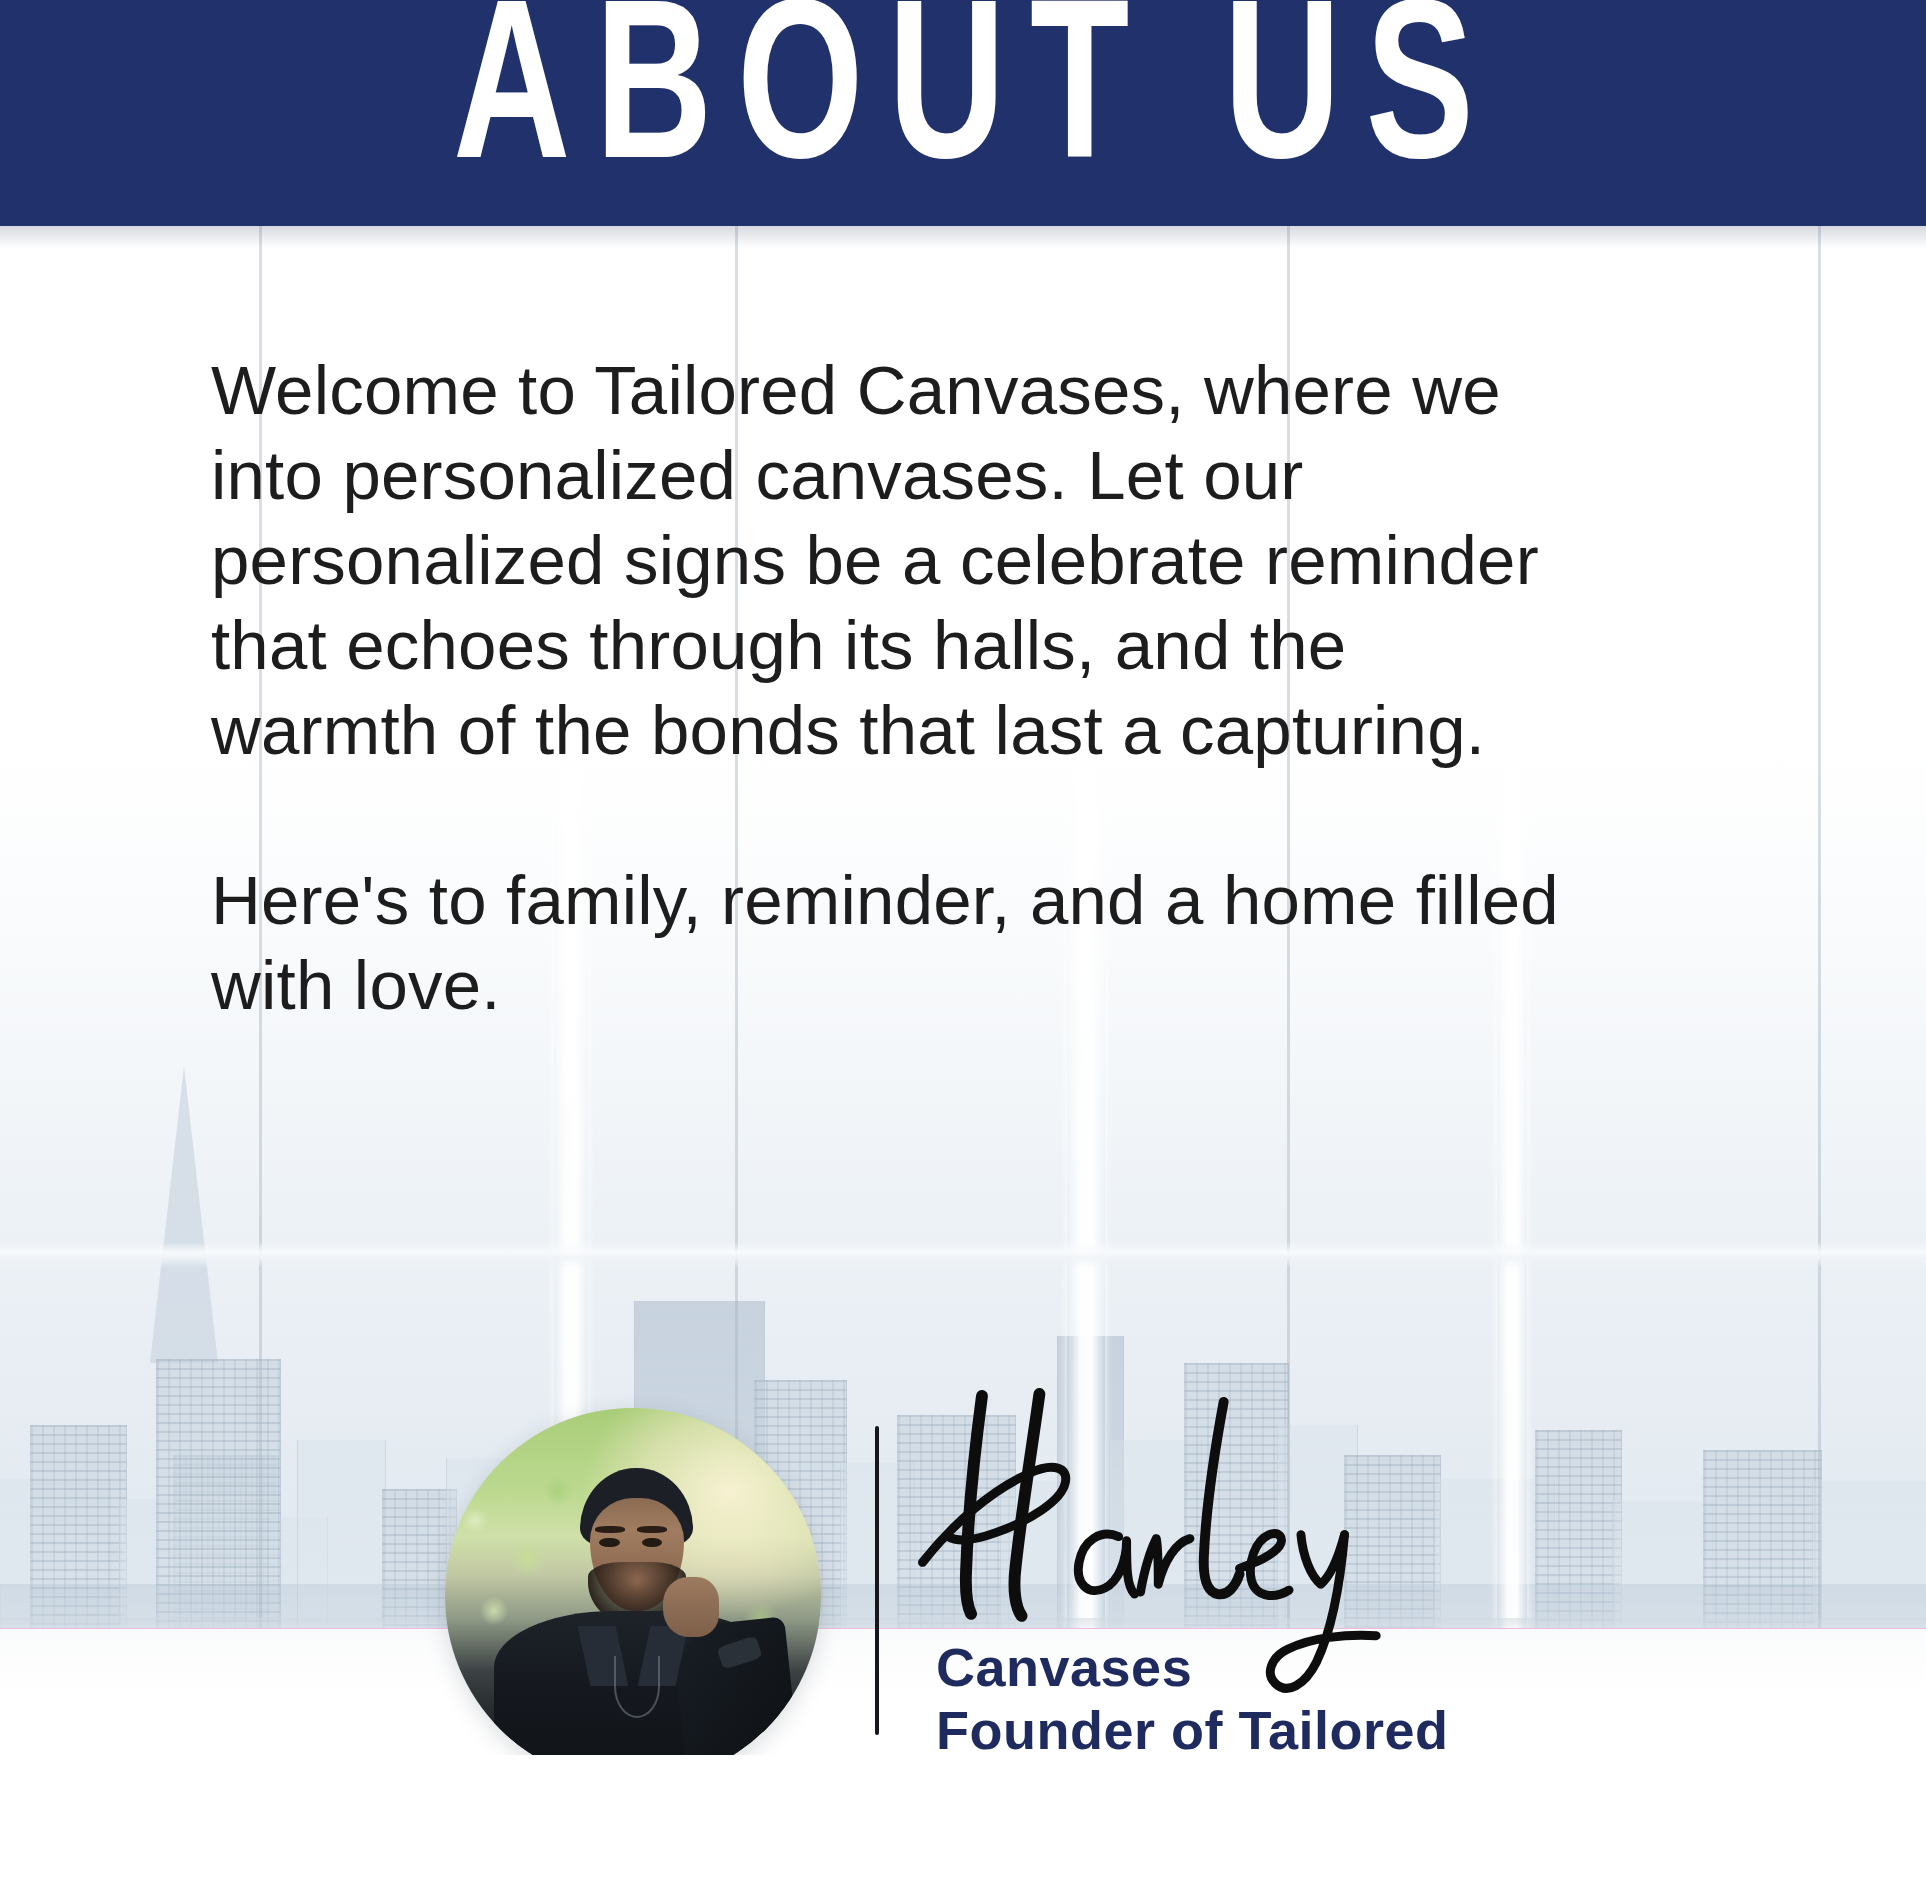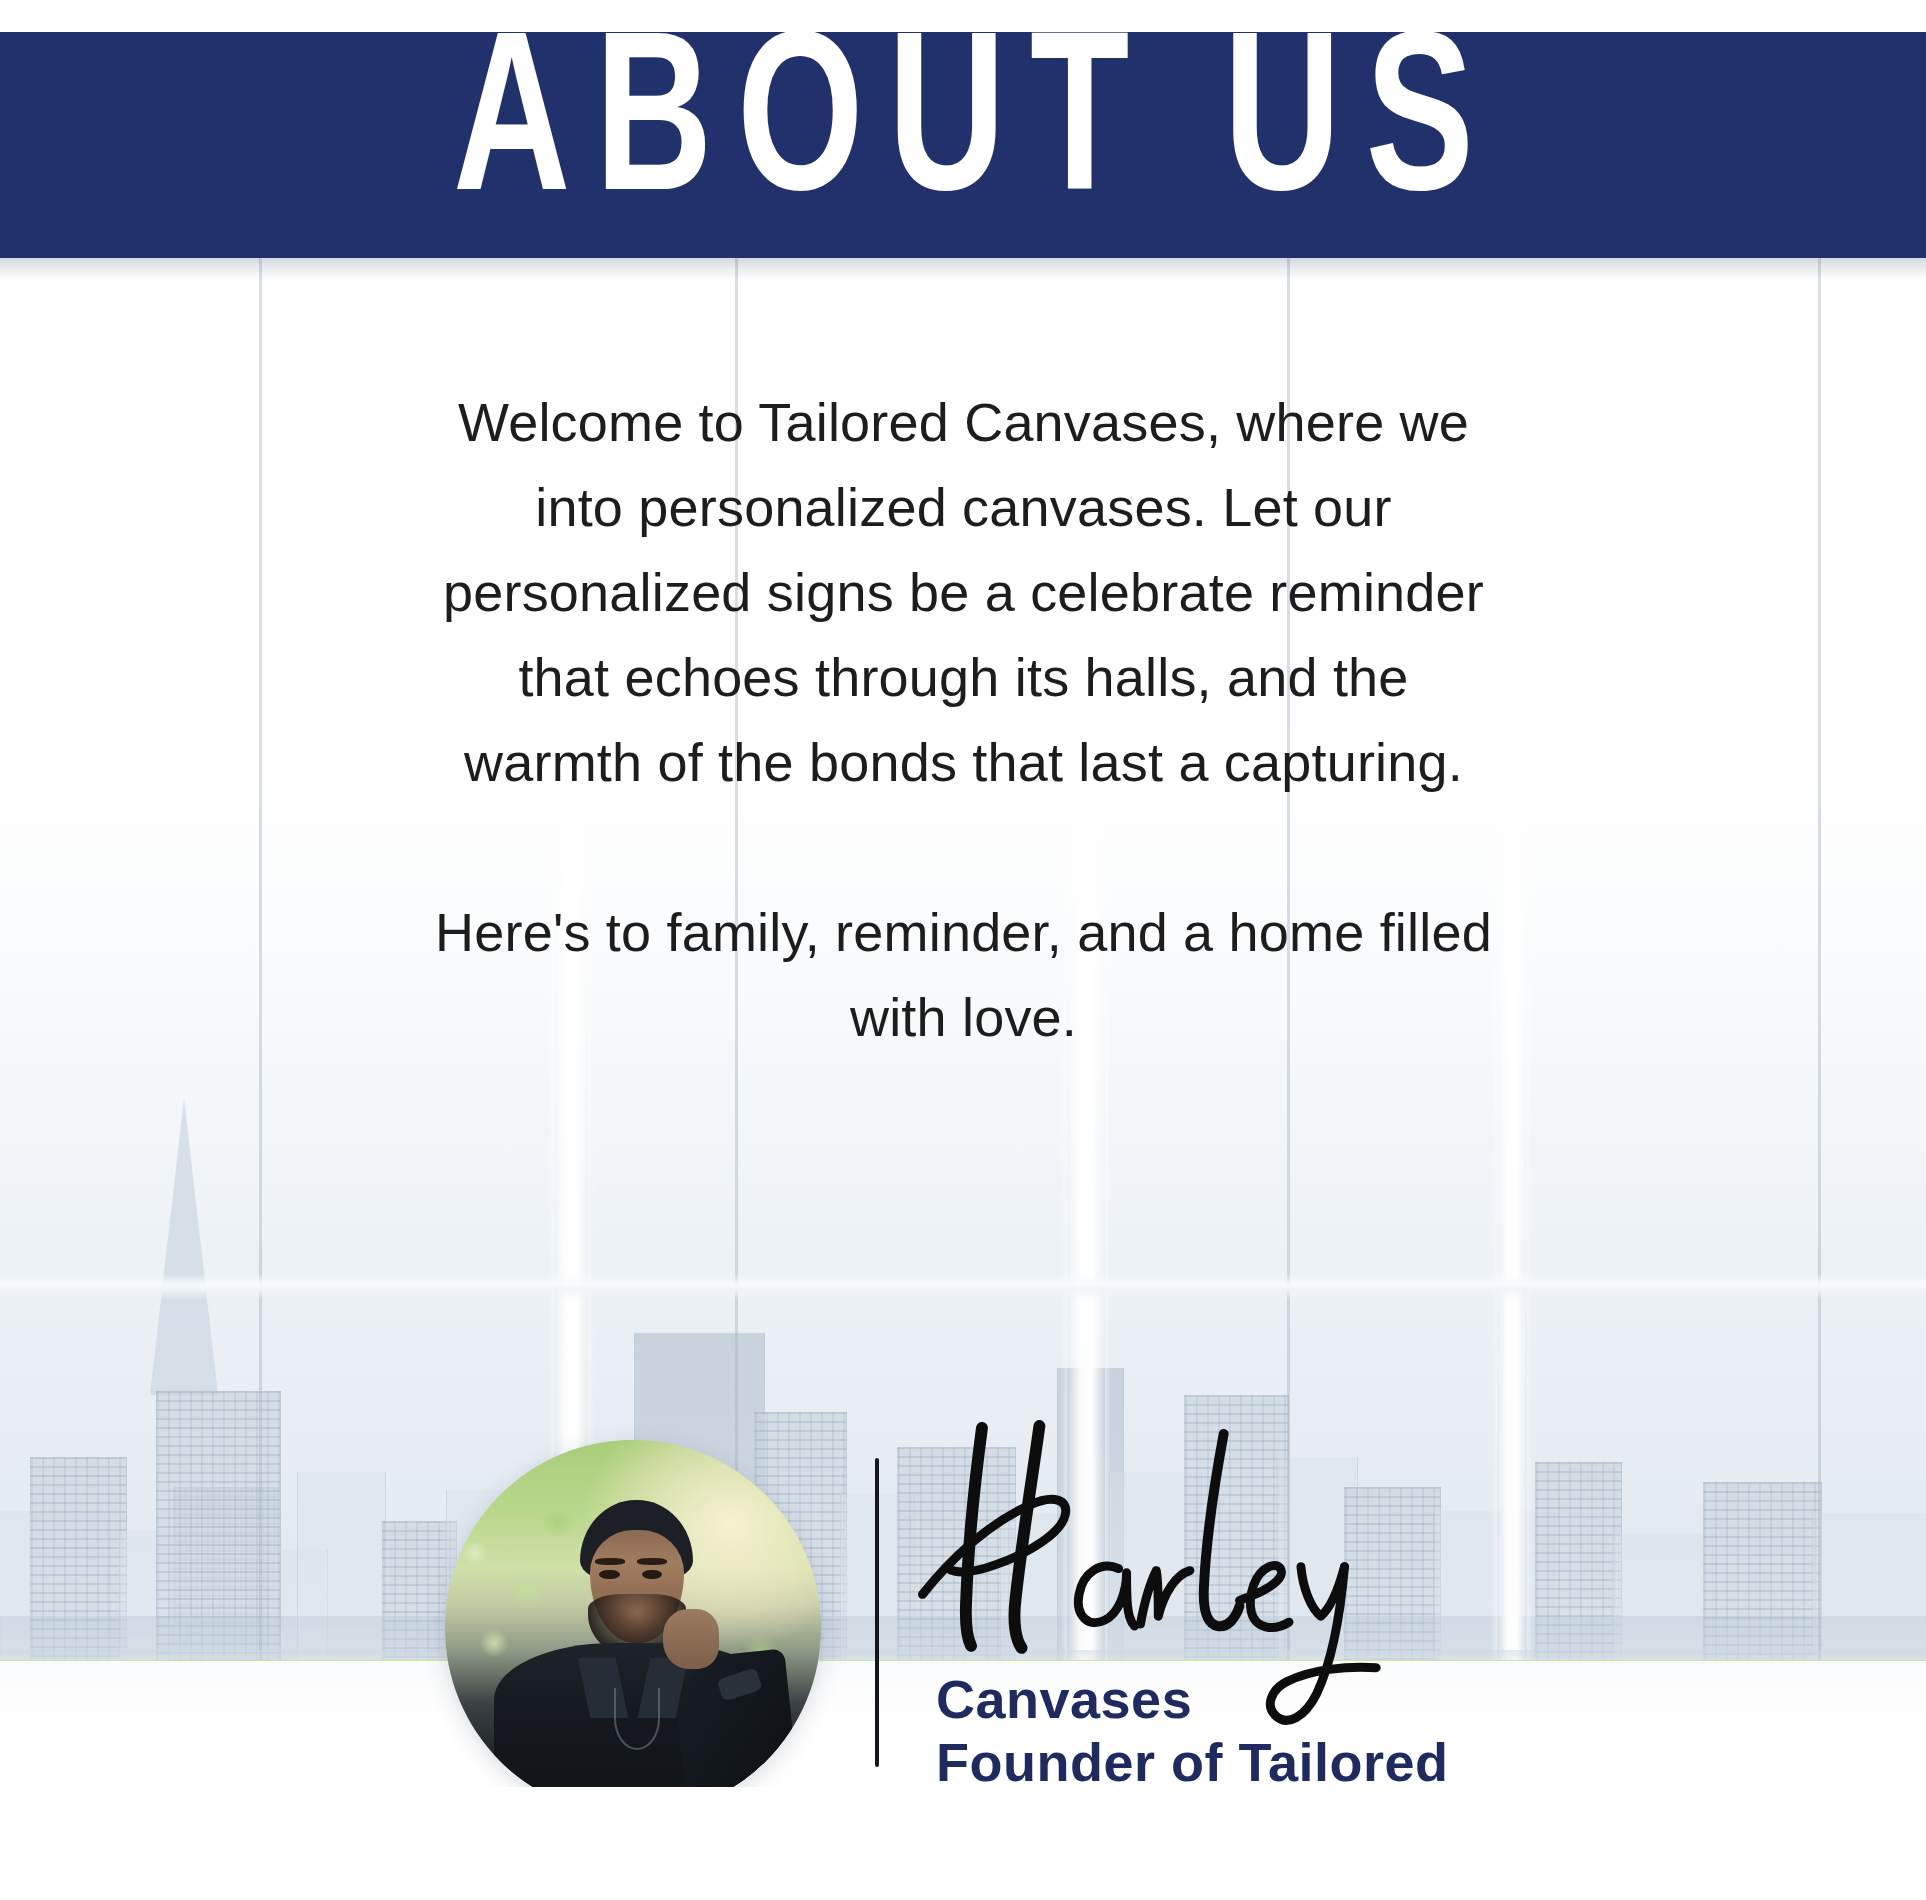--- a/index.html
+++ b/index.html
@@ -9,22 +9,21 @@
   }
   body {
     font-family: "Liberation Sans", sans-serif;
   }
 
   .poster {
     position: relative;
     width: 1927px;
     height: 1755px;
     overflow: hidden;
-    background: #bef264;
-    margin-top: 32px;
+    background: #f9a8d4;
   }
 
   
   .bg-photo {
     position: absolute;
     left: 0;
     top: 178px;
     width: 1927px;
     height: 1450px;
     overflow: hidden;
@@ -157,24 +156,24 @@
     height: 22px;
     background: linear-gradient(to bottom, rgba(120,130,150,0.30), rgba(120,130,150,0.0));
   }
 
   
   .copy {
     position: absolute;
     left: 211px;
     top: 348px;
     width: 1505px;
-    text-align: center;
+    text-align: left;
     color: #1d1d1d;
     font-family: "Liberation Sans Narrow", "Liberation Sans", sans-serif;
-    font-size: 54px;
+    font-size: 69px;
     line-height: 85px;
     font-weight: 400;
     letter-spacing: 0.2px;
   }
   .copy p {
     margin: 0;
   }
   .copy .spacer {
     height: 85px;
   }

